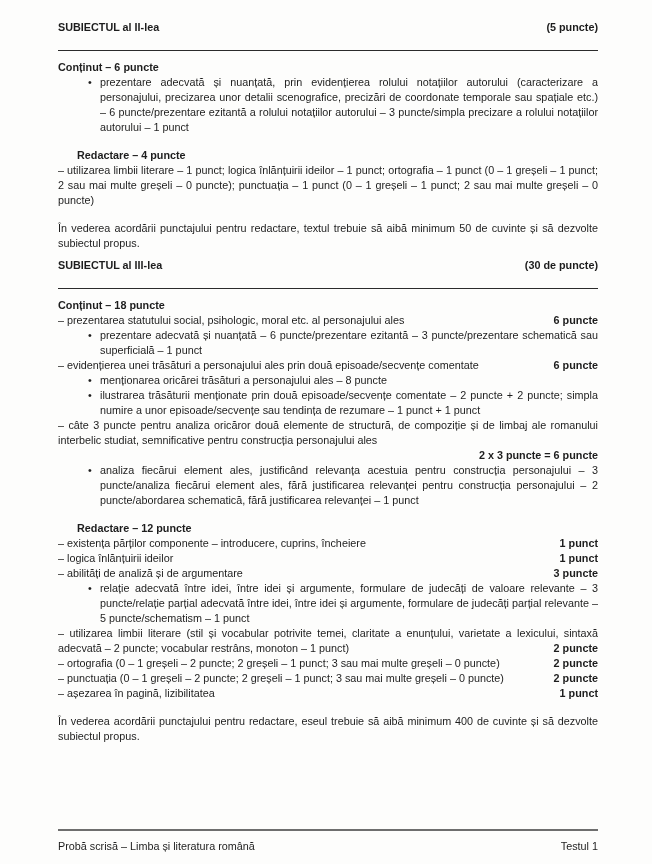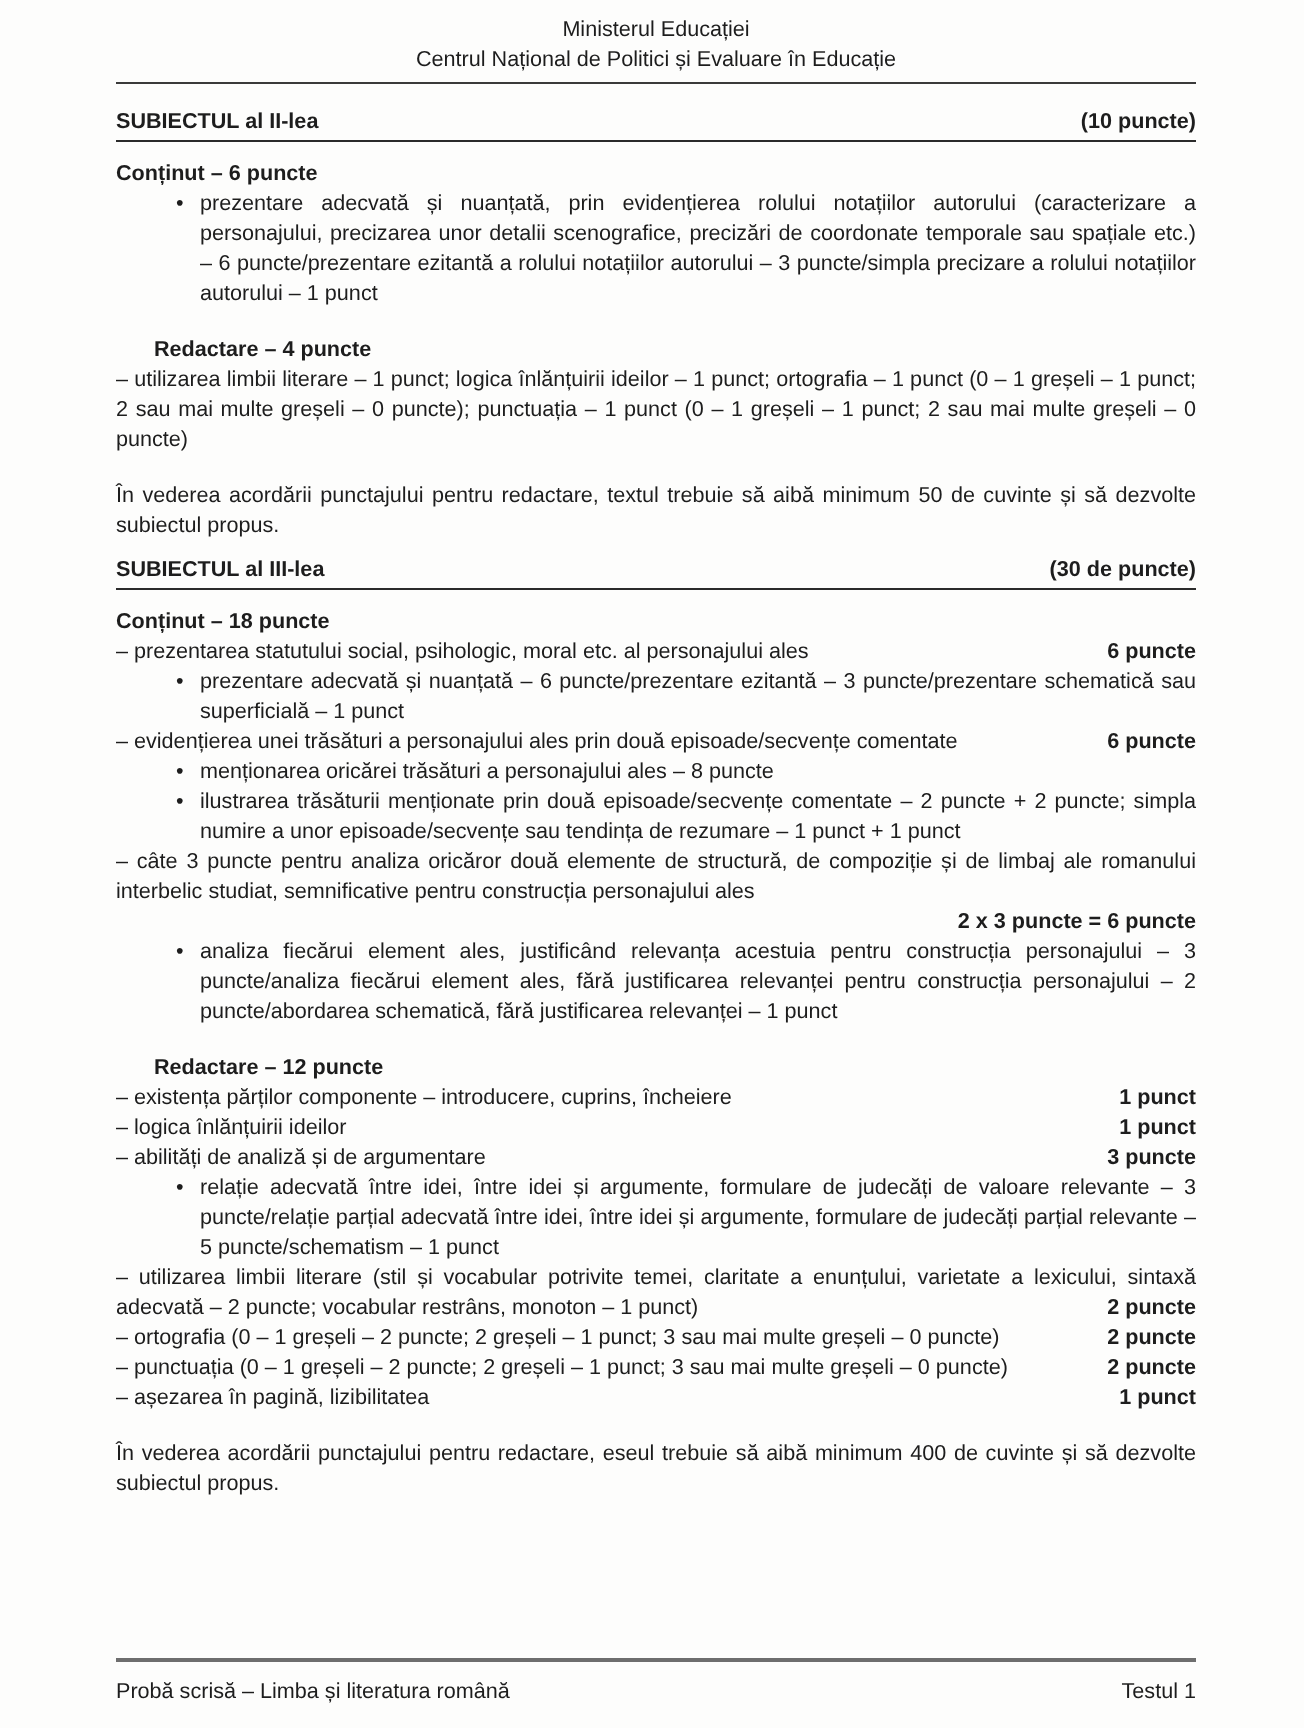--- a/index.html
+++ b/index.html
@@ -14,21 +14,21 @@
     color:#1d1d1d;
     padding:8px 54px 0 58px;
     overflow:hidden;
   }
   .center { text-align:center; }
   .hdr-divider { border-bottom:1.6px solid #3a3a3a; margin-top:3px; }
   .sec-title {
     display:flex; justify-content:space-between; align-items:baseline;
     font-weight:bold;
     border-bottom:1.8px solid #2b2b2b;
-    padding-bottom:1px;
+    padding-bottom:15px;
     margin-top:12px;
   }
   .h { font-weight:bold; margin-top:9px; }
   .para { text-align:justify; }
   .indent8 { padding-left:8px; text-align:left; }
   .bullet { display:flex; padding-left:30px; }
   .bullet .marker { width:12px; flex:none; }
   .bullet .btext { flex:1; text-align:justify; }
   .row { display:flex; justify-content:space-between; align-items:baseline; }
   .row .txt { flex:1; }
@@ -44,29 +44,24 @@
     border-top:2px solid #6e6e6e;
     padding-top:8px;
     display:flex; justify-content:space-between;
   }
 </style>
 </head>
 <body>
 
 <div class="page">
 
-  <div>
-    <div class="center">Ministerul Educației</div>
-    <div class="center">Centrul Național de Politici și Evaluare în Educație</div>
-    <div class="hdr-divider"></div>
-  </div>
 
   <div class="sec-title">
     <span>SUBIECTUL al II-lea</span>
-    <span>(10 puncte)</span>
+    <span>(5 puncte)</span>
   </div>
 
   <div class="h">Conținut – 6 puncte</div>
   <div class="bullet">
     <span class="marker">•</span>
     <span class="btext">prezentare adecvată și nuanțată, prin evidențierea rolului notațiilor autorului (caracterizare a personajului, precizarea unor detalii scenografice, precizări de coordonate temporale sau spațiale etc.) – 6 puncte/prezentare ezitantă a rolului notațiilor autorului – 3 puncte/simpla precizare a rolului notațiilor autorului – 1 punct</span>
   </div>
 
   <div class="h mt12">Redactare – 4 puncte</div>
   <div class="para">– utilizarea limbii literare – 1 punct; logica înlănțuirii ideilor – 1 punct; ortografia – 1 punct (0 – 1 greșeli – 1 punct; 2 sau mai multe greșeli – 0 puncte); punctuația – 1 punct (0 – 1 greșeli – 1 punct;  2 sau mai multe greșeli – 0 puncte)</div>

